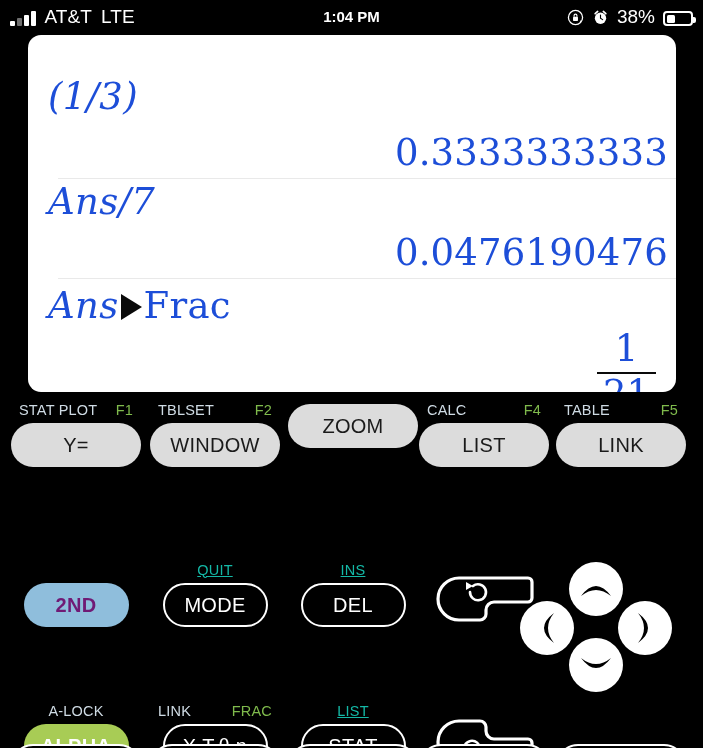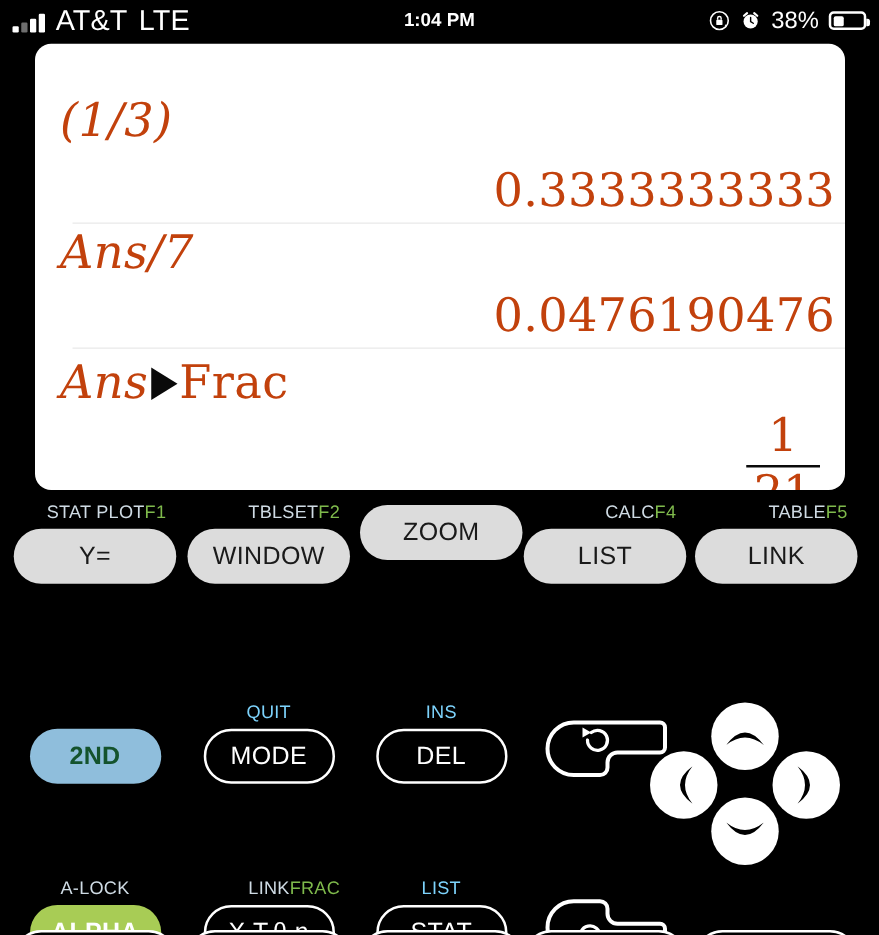--- a/index.html
+++ b/index.html
@@ -47,40 +47,40 @@
     width: 4.5px;
     background: #ffffff;
     border-radius: 1px;
   }
   .signal-bars i.b1 { height: 5px;  background: #ffffff; }
   .signal-bars i.b2 { height: 8px;  background: #6e6e6e; }
   .signal-bars i.b3 { height: 11px; }
   .signal-bars i.b4 { height: 15px; }
 
   .carrier, .netmode {
-    font-size: 23px;
+    font-size: 19px;
     letter-spacing: 0.1px;
     line-height: 19px;
     font-family: "Liberation Sans", sans-serif;
   }
 
   .sb-center {
     position: absolute;
     left: 0; right: 0;
     text-align: center;
     font-size: 15px;
     font-weight: bold;
     line-height: 19px;
   }
 
   .sb-right {
     position: absolute;
     right: 10px;
     display: flex;
-    align-items: center;
+    align-items: flex-end;
     gap: 8px;
   }
   .icon-rotlock { width: 17px; height: 17px; display: block; }
   .icon-alarm  { width: 17px; height: 17px; display: block; }
   .batt-pct { font-size: 19px; line-height: 19px; }
   .battery {
     position: relative;
     width: 30px;
     height: 15px;
     border: 2px solid #ffffff;
@@ -107,21 +107,21 @@
   .display {
     position: absolute;
     left: 28px;
     top: 35px;
     width: 648px;
     height: 357px;
     background: #ffffff;
     border-radius: 13px;
     overflow: hidden;
     font-family: "DejaVu Serif", "Liberation Serif", serif;
-    color: #c2410c;
+    color: #1d4ed8;
   }
   .disp-inner { position: relative; width: 100%; height: 100%; }
 
   .line-entry {
     position: absolute;
     left: 20px;
     font-size: 37px;
     font-style: italic;
     white-space: nowrap;
     letter-spacing: 0.3px;
@@ -190,24 +190,24 @@
     position: relative;
     height: 19px;
     display: flex;
     align-items: center;
     justify-content: center;
     gap: 0;
     font-size: 14.5px;
     letter-spacing: 0.2px;
     font-family: "Liberation Sans", sans-serif;
   }
-  .sublabels.spread { justify-content: flex-end; padding: 0 8px; }
+  .sublabels.spread { justify-content: space-between; padding: 0 8px; }
   .lbl-2nd   { color: #cfdbe4; }
   .lbl-alpha { color: #7fba4c; }
-  .lbl-center{ color: #7dd3fc; }
+  .lbl-center{ color: #14b8a6; text-decoration: underline; }
 
   .key {
     position: relative;
     display: flex;
     align-items: center;
     justify-content: center;
     height: 44px;
     margin-top: 4px;
     border-radius: 22px;
     font-size: 20px;
@@ -219,21 +219,21 @@
     color: #ffffff;
     background: #000000;
   }
   .key.filled-grey {
     background: #dcdcdc;
     color: #1a1a1a;
     border: none;
   }
   .key.filled-blue {
     background: #8fbedc;
-    color: #14532d;
+    color: #701a75;
     border: none;
     font-weight: bold;
   }
   .key.filled-green {
     background: #a8cc55;
     color: #ffffff;
     border: none;
     font-weight: bold;
   }
   .key.narrow { width: 105px; margin-left: auto; margin-right: auto; }

